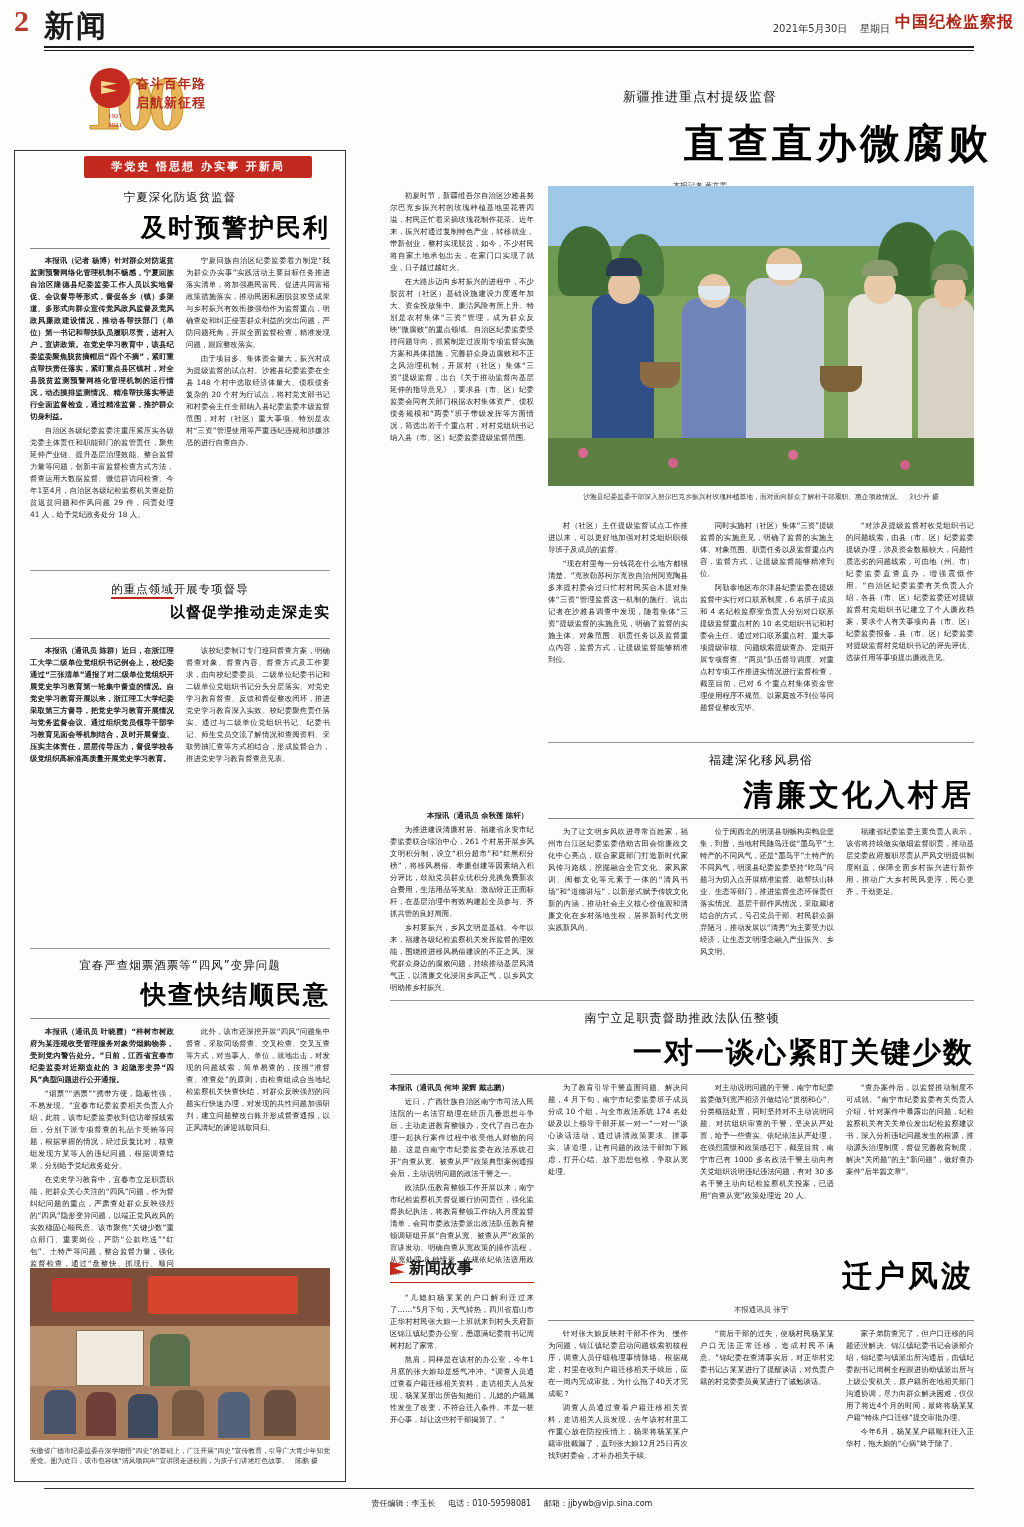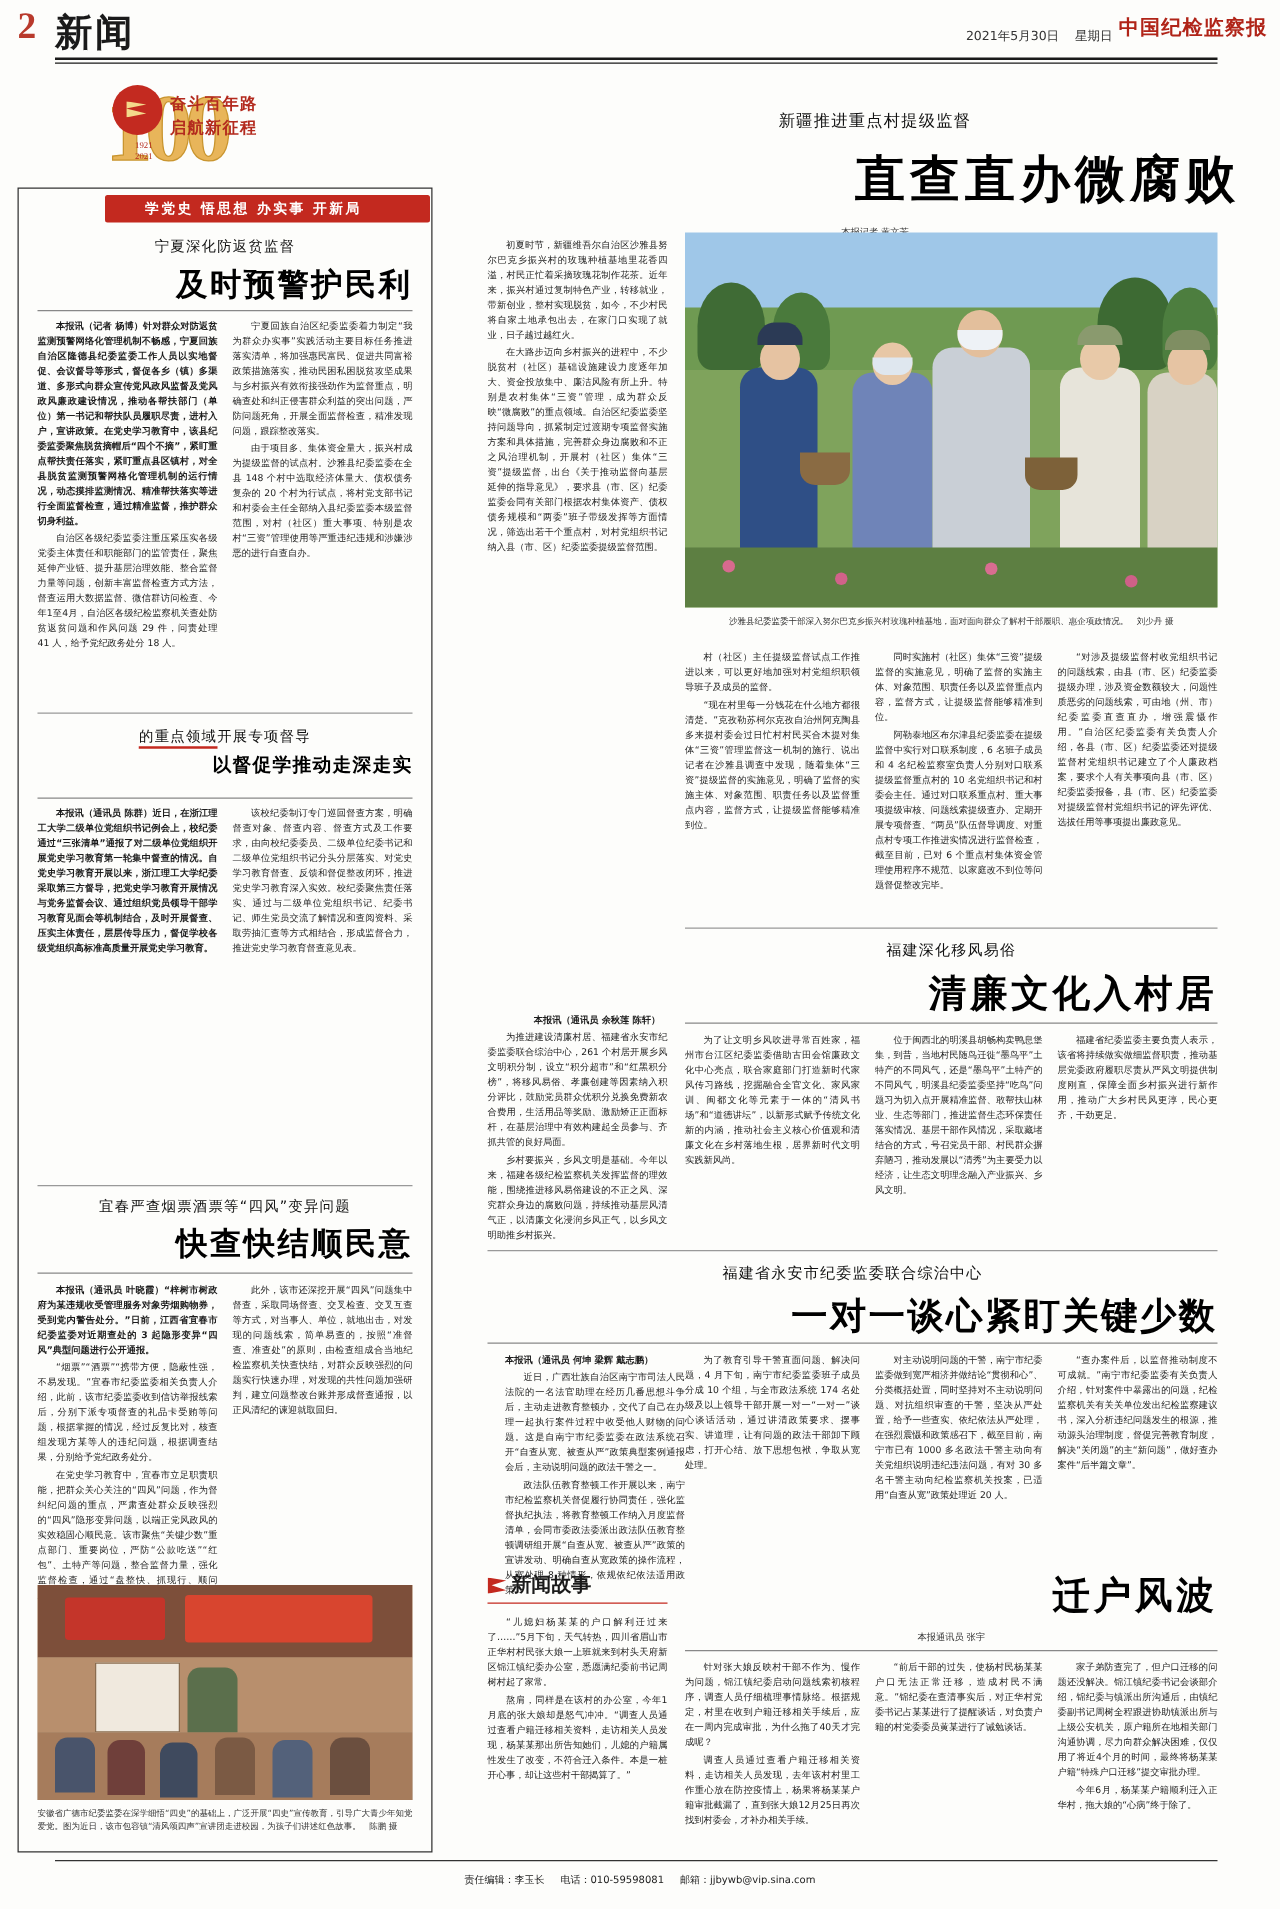--- a/index.html
+++ b/index.html
@@ -30,21 +30,21 @@
   .leftbox{position:absolute;left:14px;top:150px;width:330px;height:1330px;border:1px solid #333;}
   .logo100{position:absolute;left:84px;top:60px;width:228px;height:120px;}
   .logo100 .big100{position:absolute;left:0;top:0;width:228px;height:92px;
     font-family:"Liberation Serif",serif;font-size:76px;font-weight:bold;color:#e8b55a;
     -webkit-text-stroke:1px #c9952f;line-height:86px;letter-spacing:-6px;}
   .logo100 .redflag{position:absolute;left:6px;top:8px;width:40px;height:40px;border-radius:50%;background:#c32a20;}
   .logo100 .redflag:after{content:"";position:absolute;left:11px;top:13px;width:16px;height:13px;background:#f4d98b;clip-path:polygon(0 0,100% 20%,0 45%,100% 75%,0 100%);}
   .logo100 .slogan{position:absolute;left:52px;top:14px;font-size:13px;font-weight:bold;color:#b32a1e;line-height:19px;letter-spacing:1px;}
   .logo100 .years{position:absolute;left:24px;top:52px;font-size:7px;color:#b32a1e;line-height:9px;font-family:"Liberation Serif",serif;}
   .logo100 .band{position:absolute;left:0;top:96px;width:228px;height:22px;background:#c3291f;border-radius:2px;
-    color:#fff;font-size:11px;font-weight:bold;text-align:left;line-height:22px;letter-spacing:2px;padding-left:32px;}
+    color:#fff;font-size:11px;font-weight:bold;text-align:center;line-height:22px;letter-spacing:2px;}
 
   .kicker{font-size:11.5px;text-align:center;color:#111;letter-spacing:1px;}
   .headline{text-align:right;font-weight:bold;font-family:"DejaVu Sans",sans-serif;color:#000;}
 
   .u-line{border-bottom:2px solid #c3291f;padding-bottom:1px;}
 
   .byline{font-size:7.4px;text-align:center;color:#333;margin:4px 0 6px;}
 
   
   .photo{position:absolute;overflow:hidden;background:#b9c6b0;}
@@ -228,26 +228,26 @@
   </div>
   <div class="col" style="left:700px;top:826px;width:134px;">
     <p>位于闽西北的明溪县胡畅构卖鸭息堡集，到昔，当地村民随鸟迁徙“墨鸟平”土特产的不同风气，还是“墨鸟平”土特产的不同风气，明溪县纪委监委坚持“吃鸟”问题习为切入点开展精准监督、敢帮扶山林业、生态等部门，推进监督生态环保责任落实情况、基层干部作风情况，采取藏堵结合的方式，号召党员干部、村民群众摒弃陋习，推动发展以“清秀”为主要受力以经济，让生态文明理念融入产业振兴、乡风文明。</p>
   </div>
   <div class="col" style="left:846px;top:826px;width:128px;">
     <p>福建省纪委监委主要负责人表示，该省将持续做实做细监督职责，推动基层党委政府履职尽责从严风文明提供制度刚直，保障全面乡村振兴进行新作用，推动广大乡村民风更淳，民心更齐，干劲更足。</p>
   </div>
 
   <div class="hline" style="left:390px;top:1000px;width:584px;height:1px;background:#999;"></div>
   <div style="position:absolute;left:390px;top:1010px;width:584px;text-align:center;">
-    <div class="kicker" style="font-size:12px;">福建省永安市纪委监委联合综治中心</div>
+    <div class="kicker" style="font-size:12px;">南宁立足职责督助推政法队伍整顿</div>
     <div class="headline" style="font-size:29px;margin-top:6px;letter-spacing:2px;">一对一谈心紧盯关键少数</div>
   </div>
   <div class="hline" style="left:390px;top:1074px;width:584px;height:1px;background:#888;"></div>
 
-  <div class="col" style="left:404px;top:1082px;width:144px;">
+  <div class="col" style="left:390px;top:1082px;width:144px;">
     <p class="lead" style="text-indent:0;">本报讯（通讯员 何坤 梁辉 戴志鹏）</p>
     <p>近日，广西壮族自治区南宁市司法人民法院的一名法官助理在经历几番思想斗争后，主动走进教育整顿办，交代了自己在办理一起执行案件过程中收受他人财物的问题。这是自南宁市纪委监委在政法系统召开“自查从宽、被查从严”政策典型案例通报会后，主动说明问题的政法干警之一。</p>
     <p>政法队伍教育整顿工作开展以来，南宁市纪检监察机关督促履行协同责任，强化监督执纪执法，将教育整顿工作纳入月度监督清单，会同市委政法委派出政法队伍教育整顿调研组开展“自查从宽、被查从严”政策的宣讲发动、明确自查从宽政策的操作流程，从宽处理 8 种情形，依规依纪依法适用政策。</p>
   </div>
   <div class="col" style="left:548px;top:1082px;width:140px;">
     <p>为了教育引导干警直面问题、解决问题，4 月下旬，南宁市纪委监委班子成员分成 10 个组，与全市政法系统 174 名处级及以上领导干部开展一对一“一对一”谈心谈话活动，通过讲清政策要求、摆事实、讲道理，让有问题的政法干部卸下顾虑，打开心结、放下思想包袱，争取从宽处理。</p>
   </div>
   <div class="col" style="left:700px;top:1082px;width:134px;">
     <p>对主动说明问题的干警，南宁市纪委监委做到宽严相济并做结论“贯彻和心”、分类概括处置，同时坚持对不主动说明问题、对抗组织审查的干警，坚决从严处置，给予一些查实、依纪依法从严处理，在强烈震慑和政策感召下，截至目前，南宁市已有 1000 多名政法干警主动向有关党组织说明违纪违法问题，有对 30 多名干警主动向纪检监察机关投案，已适用“自查从宽”政策处理近 20 人。</p>
   </div>

